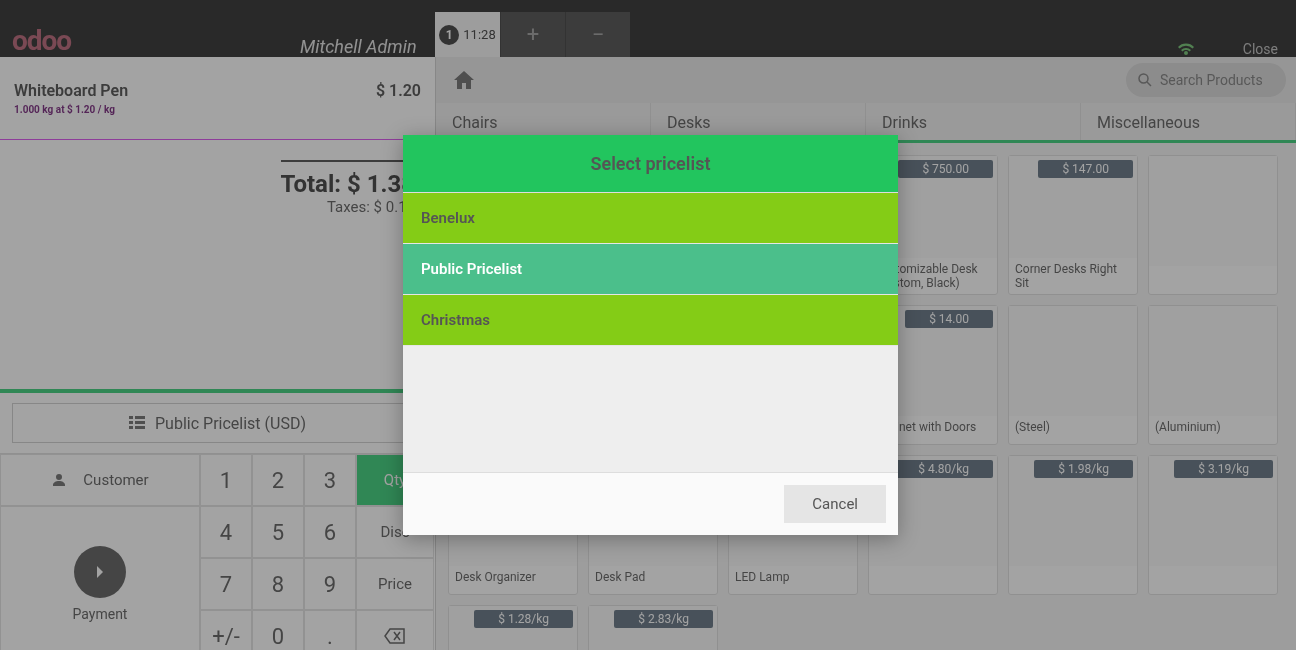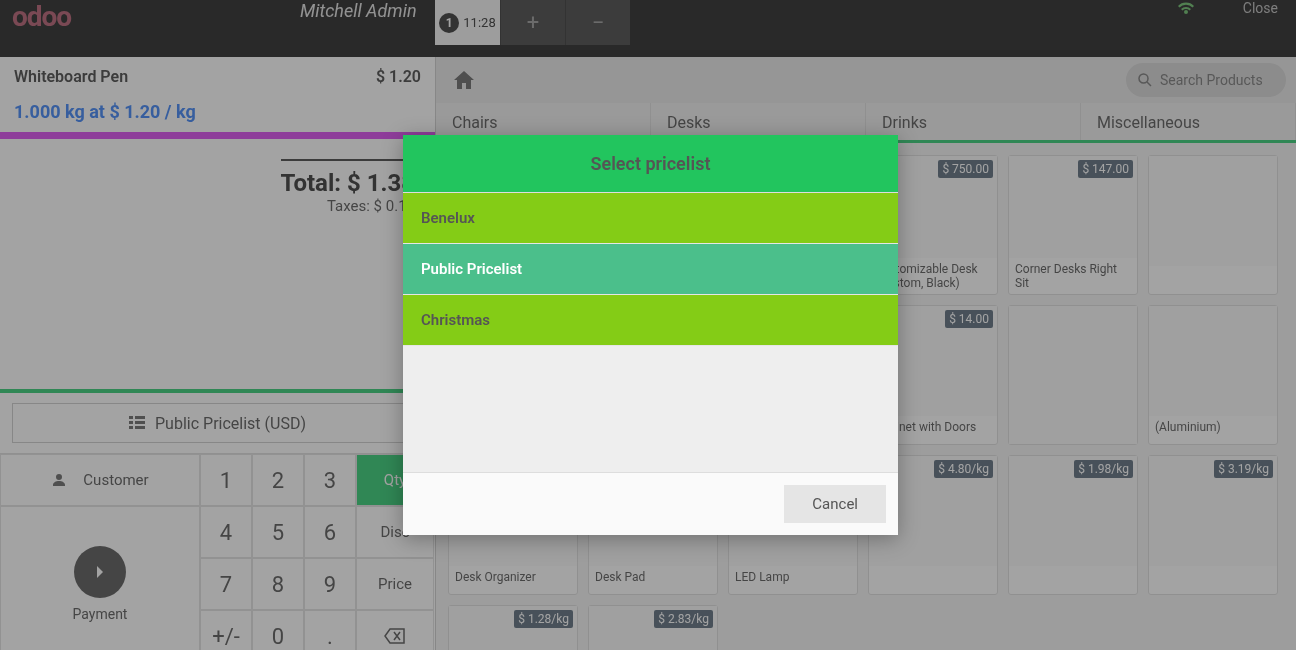--- a/index.html
+++ b/index.html
@@ -1,31 +1,31 @@
 <!DOCTYPE html>
 <html><head>
 <meta charset="utf-8">
 <style>
 *{box-sizing:border-box;margin:0;padding:0;font-family:-apple-system,BlinkMacSystemFont,"Segoe UI",Roboto,Arial,sans-serif}
 body{width:1296px;height:650px;overflow:hidden;background:#f0f0f0;position:relative}
-.topbar{height:57px;background:#222;color:#ccc;display:flex;align-items:flex-start;position:relative}
+.topbar{height:57px;background:#222;color:#ccc;display:flex;align-items:flex-end;position:relative}
 .logo{width:100px;padding-left:12px;font-size:28px;font-weight:700;color:#b55b6f;letter-spacing:-1px}
 .admin{position:absolute;left:300px;font-size:18px;font-style:italic;color:#e0e0e0}
 .tab-group{position:absolute;left:435px;display:flex;height:45px}
 .tab{width:65px;height:45px;display:flex;align-items:center;justify-content:center;font-size:13px;color:#333;background:#e8e8e8}
 .tab.active{background:#f5f5f5}
 .tab-badge{background:#333;color:#fff;border-radius:50%;width:20px;height:20px;display:inline-flex;align-items:center;justify-content:center;font-size:12px;margin-right:4px;font-weight:700}
 .tab.plus,.tab.minus{background:#444;color:#999;font-size:22px;border-left:1px solid #333}
 .wifi{position:absolute;right:100px;color:#6abf6a}
 .close{position:absolute;right:18px;font-size:14px;color:#bbb}
 .main{display:flex;height:605px}
 .left{width:436px;background:#fff;display:flex;flex-direction:column;border-right:1px solid #ccc}
-.order-line{padding:10px 14px;border-bottom:7px solid #d946ef}
+.order-line{padding:24px 14px;border-bottom:1px solid #d946ef}
 .order-row{display:flex;justify-content:space-between;font-size:16px;font-weight:600;color:#444}
-.order-sub{font-size:18px;color:#3b82f6;margin-top:15px}
+.order-sub{font-size:10px;color:#701a75;margin-top:4px}
 .totals{text-align:right;padding:0 20px 10px;margin-top:auto}
 .totals-line{border-top:2px solid #444;display:inline-block;padding-top:8px;margin-top:20px}
 .total-main{font-size:24px;font-weight:700;color:#333}
 .total-tax{font-size:15px;color:#555}
 .spacer{flex:1}
 .green-line{height:4px;background:#2ecc71}
 .pricelist-btn{margin:10px 12px;height:40px;border:1px solid #ccc;background:#fff;display:flex;align-items:center;justify-content:center;font-size:16px;color:#555;gap:10px}
 .keypad{display:grid;grid-template-columns:200px 52px 52px 52px 78px;grid-template-rows:52px 52px 52px 52px;border-top:1px solid #ddd}
 .key{border:1px solid #e0e0e0;display:flex;align-items:center;justify-content:center;font-size:22px;color:#555;background:#fff}
 .key.small{font-size:15px}
@@ -34,21 +34,21 @@
 .pay-circle{width:52px;height:52px;border-radius:50%;background:#555;display:flex;align-items:center;justify-content:center}
 .qty{background:#2ecc71;color:#fff;font-size:15px}
 .right{flex:1;background:#f5f5f5;display:flex;flex-direction:column}
 .search-row{height:46px;display:flex;align-items:center;padding:0 10px;background:#e8e8e8}
 .home{width:36px;height:36px;display:flex;align-items:center;justify-content:center;color:#666;font-size:20px}
 .search{margin-left:auto;background:#d5d5d5;border-radius:18px;height:34px;width:160px;display:flex;align-items:center;padding:0 12px;color:#777;font-size:14px;gap:8px}
 .cats{height:40px;display:flex;border-bottom:3px solid #2ecc71;background:#eee}
 .cat{flex:1;padding:10px 16px;font-size:16px;color:#555;border-right:1px solid #ddd}
 .grid{flex:1;padding:12px;display:grid;grid-template-columns:repeat(6,130px);grid-auto-rows:140px;gap:10px;overflow:hidden;align-content:start}
 .prod{background:#fff;border:1px solid #ddd;border-radius:3px;position:relative;display:flex;flex-direction:column}
-.prod-price{position:absolute;top:4px;right:4px;background:#5a6b7b;color:#fff;font-size:12px;padding:2px 4px;border-radius:2px}
+.prod-price{position:absolute;top:4px;right:4px;background:#5a6b7b;color:#fff;font-size:12px;padding:2px 24px;border-radius:2px}
 .prod-img{flex:1;background:#fafafa}
 .prod-name{font-size:12px;color:#555;padding:4px 6px;min-height:28px}
 .overlay{position:absolute;inset:0;background:rgba(50,50,50,0.45);z-index:10}
 .modal{position:absolute;left:403px;top:135px;width:495px;height:400px;background:#f5f5f5;z-index:20;box-shadow:0 4px 20px rgba(0,0,0,0.3);display:flex;flex-direction:column}
 .modal-title{text-align:center;padding:18px;font-size:18px;color:#555;font-weight:600;border-bottom:1px solid #ddd;background:#22c55e}
 .modal-body{flex:1;background:#eee}
 .modal-item{padding:16px 18px;font-size:15px;font-weight:600;color:#555;border-bottom:1px solid #e5e5e5;background:#84cc16}
 .modal-item.selected{background:#4bbf8b;color:#fff}
 .modal-footer{padding:12px;display:flex;justify-content:flex-end;border-top:1px solid #ddd;background:#fafafa}
 .cancel-btn{background:#e5e5e5;border:none;padding:10px 28px;font-size:15px;color:#555}
@@ -200,20 +200,21 @@
           <div class="prod-img"></div>
           <div class="prod-name">Pedal Bin</div>
         </div>
         <div class="prod">
           <div class="prod-price">$ 14.00</div>
           <div class="prod-img"></div>
           <div class="prod-name">Cabinet with Doors</div>
         </div>
         <div class="prod">
           <div class="prod-img"></div>
+          <div class="prod-name">(Steel)</div>
         </div>
         <div class="prod">
           <div class="prod-img"></div>
           <div class="prod-name">(Aluminium)</div>
         </div>
         <div class="prod">
           <div class="prod-img"></div>
           <div class="prod-name">Desk Organizer</div>
         </div>
         <div class="prod">

